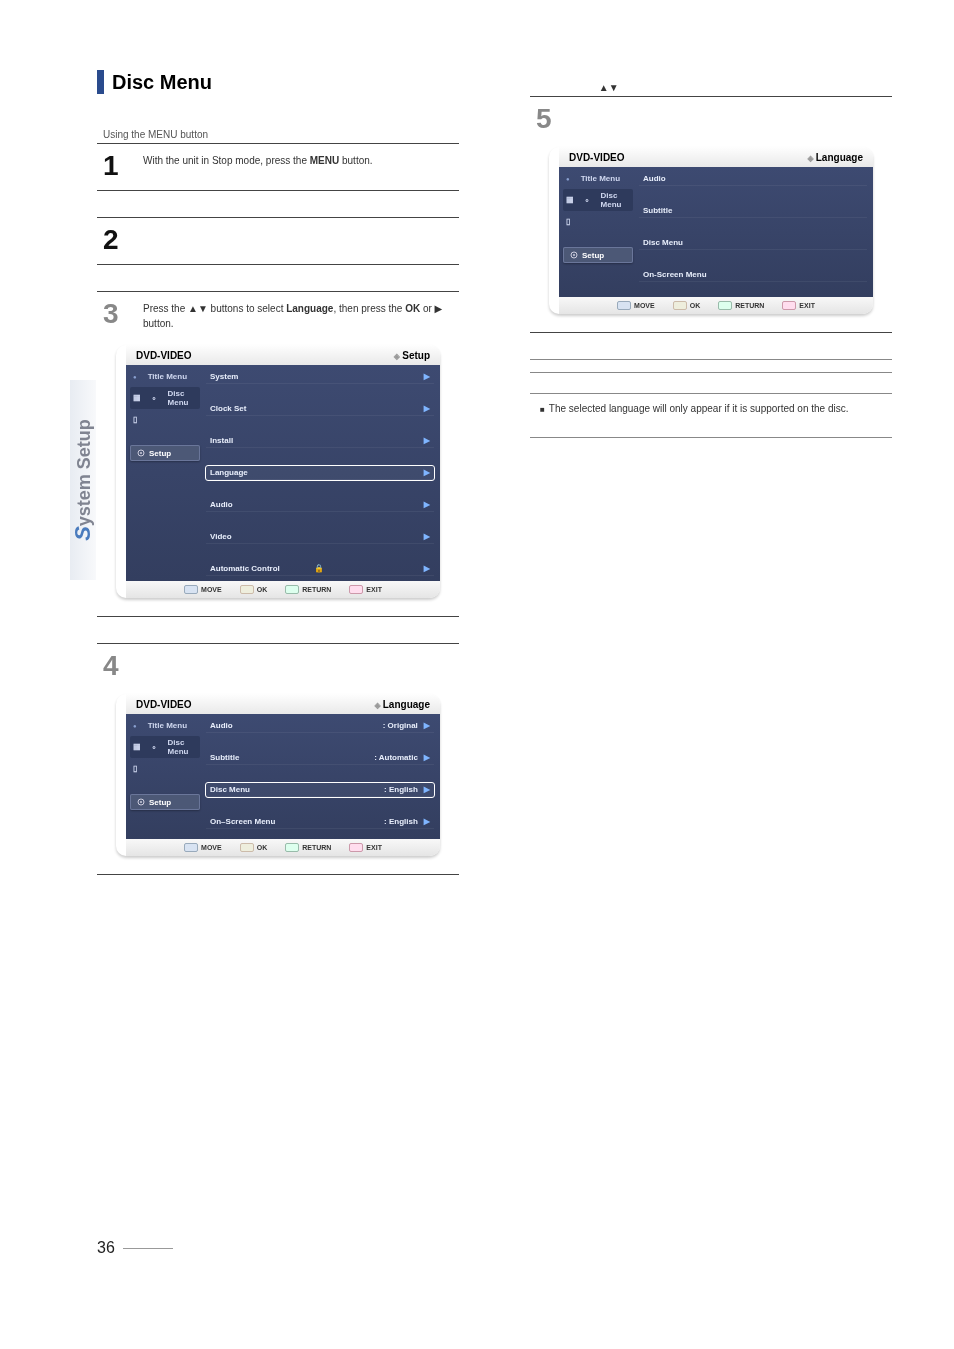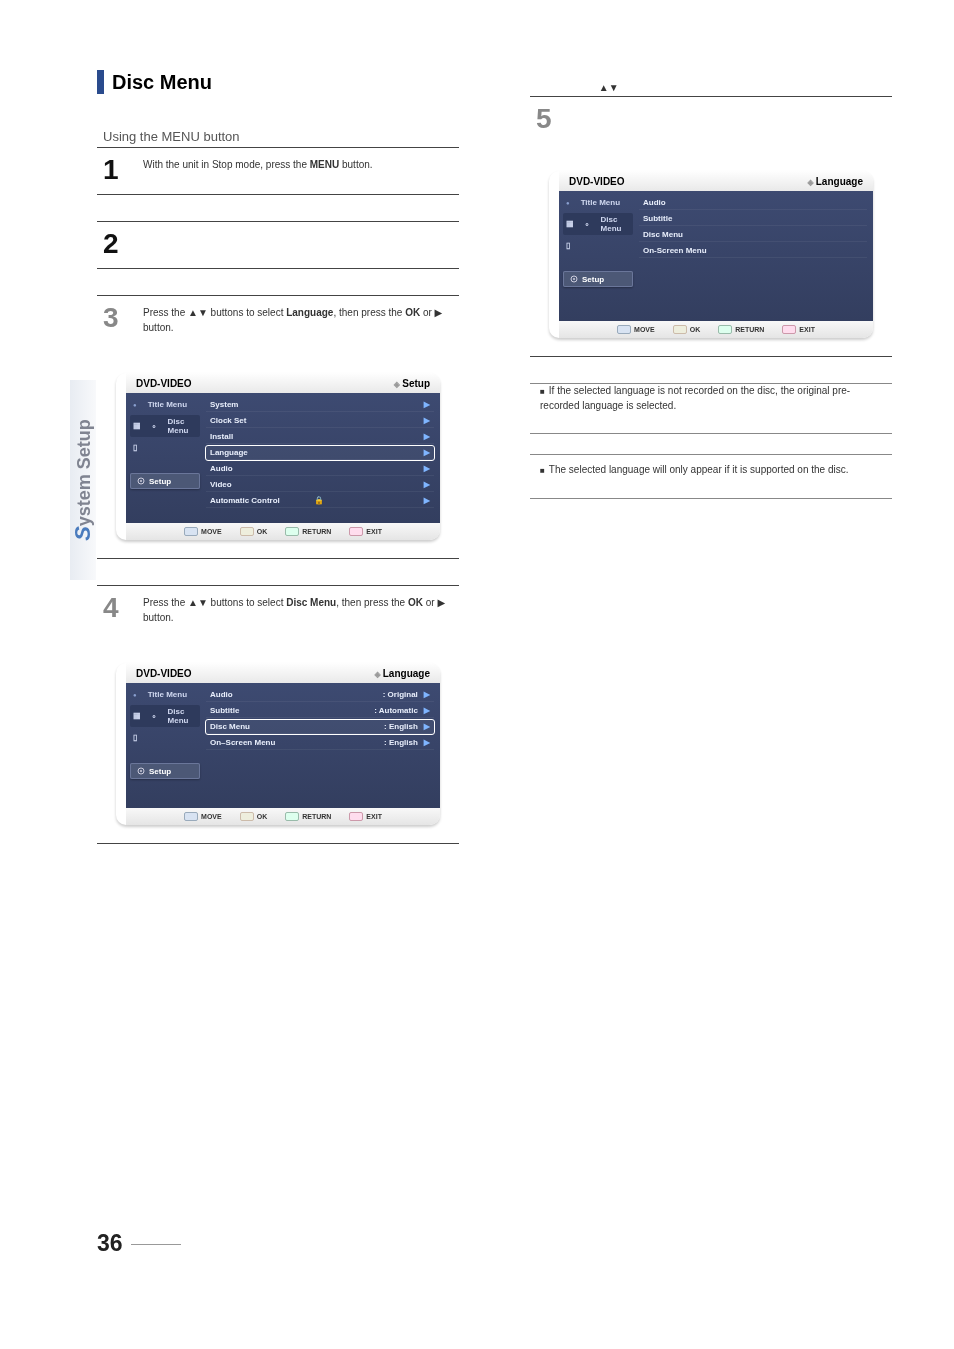--- a/index.html
+++ b/index.html
@@ -29,22 +29,22 @@
     font-size: 18px;
     font-weight: bold;
   }
   .side-tab-text .s-cap { color: #4a7bbd; font-size: 22px; font-style: italic; }
   .side-tab-text .rest { color: #808491; }
   
   .page-num {
     position: absolute;
     left: 97px;
     bottom: 92px;
-    font-size: 23px;
-    font-weight: bold;
+    font-size: 16px;
+    font-weight: normal;
     color: #222;
   }
   .page-num::after {
     content: "";
     display: inline-block;
     width: 50px;
     height: 1px;
     background: #999;
     margin-left: 8px;
     vertical-align: middle;
@@ -75,21 +75,21 @@
     height: 24px;
     background: #2a4b8d;
   }
   .section-title {
     font-size: 20px;
     font-weight: bold;
     color: #000;
   }
   
   .tiny-step-label {
-    font-size: 13px;
+    font-size: 10px;
     color: #555;
     margin-top: 35px;
     margin-bottom: 3px;
     margin-left: 6px;
   }
   
   .step-hr-top {
     border: none;
     border-top: 1px solid #444;
     margin: 0;
@@ -123,21 +123,21 @@
   .step-bignum.grayish { color: #888; }
   .step-text {
     flex: 1;
     line-height: 1.45;
   }
   .step-text .bold { font-weight: bold; }
   
   
   .osd-frame {
     width: 324px;
-    margin: 28px auto 18px;
+    margin: 4px auto 18px;
     border-radius: 10px;
     overflow: hidden;
     box-shadow: 0 2px 3px rgba(0,0,0,0.2);
     background: #fff;
     padding-left: 10px;
   }
   .osd-titlebar {
     display: flex;
     justify-content: space-between;
     align-items: center;
@@ -201,21 +201,21 @@
   .doc-ico, .disc-ico, .card-ico {
     width: 10px; height: 10px;
     display: inline-block;
   }
   
   .osd-main {
     flex: 1;
     padding: 5px 6px 5px 2px;
     display: flex;
     flex-direction: column;
-    gap: 2px;
+    gap: 18px;
   }
   .osd-main-row {
     display: flex;
     align-items: center;
     color: #e8eefb;
     font-size: 8px;
     font-weight: bold;
     padding: 2px 4px;
     border-bottom: 1px solid rgba(255,255,255,0.06);
   }
@@ -443,23 +443,20 @@
         </span>
     </div>
   </div>
 
   <hr class="step-hr-bot">
   <div class="sep-gap"></div>
 
   <hr class="step-hr-top">
   <div class="step-row">
     <div class="step-bignum grayish">4</div>
-    <div class="step-text">
-      <span>Press the ▲▼ buttons to select </span><span class="bold">Disc Menu</span><span>, then press the </span><span class="bold">OK</span><span> or ▶ button.</span>
-    </div>
   </div>
 
   <div class="osd-frame">
     <div class="osd-titlebar">
       <span>DVD-VIDEO</span>
       <span class="osd-titlebar-right">Language</span>
     </div>
     <div class="osd-body short">
       <div class="osd-side">
         <div class="osd-side-item">
@@ -601,23 +598,20 @@
       <span class="fk">
           <span class="key-ico exit"></span>
           <span>EXIT</span>
         </span>
     </div>
   </div>
 
   <hr class="step-hr-bot">
 
   <hr class="right-sep-line" style="margin-top:26px;">
-  <div class="bullet-row" style="padding-top:0;">
-    <span class="sq">■</span><span>If the selected language is not recorded on the disc, the original pre-recorded language is selected.</span>
-  </div>
   <hr class="right-sep-line">
 
   <hr class="right-sep-line" style="margin-top:20px;">
   <div class="bullet-row">
     <span class="sq">■</span><span>The selected language will only appear if it is supported on the disc.</span>
   </div>
   <hr class="right-sep-line">
 
 </div>
 

